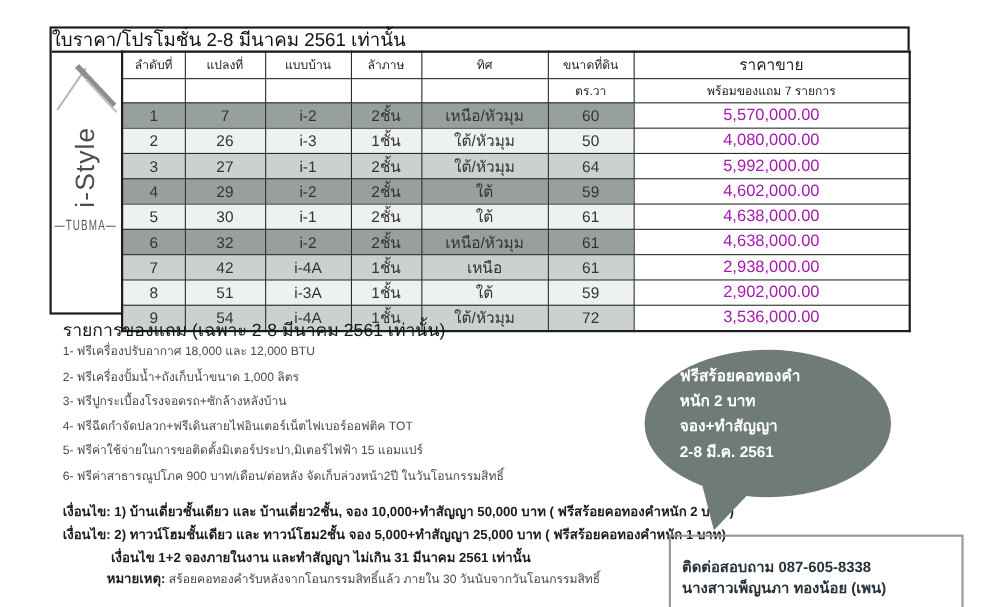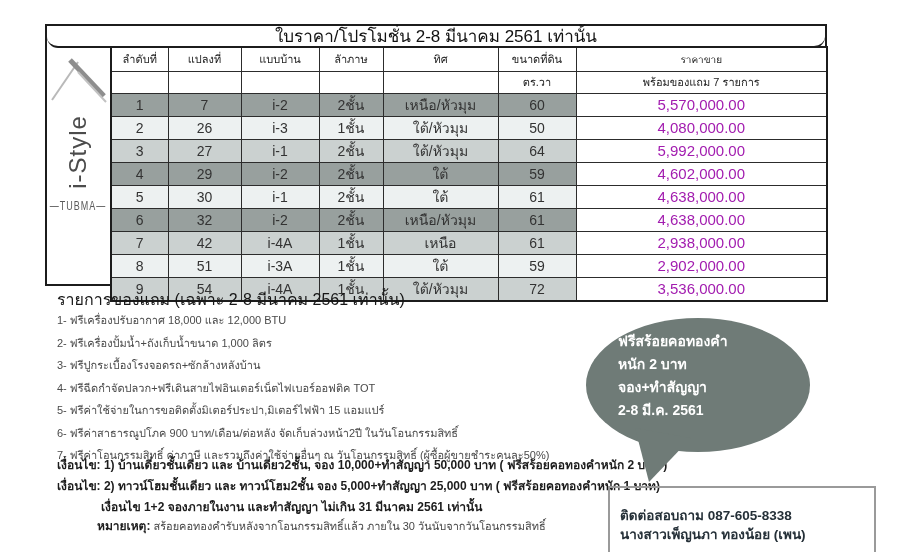--- a/index.html
+++ b/index.html
@@ -2,35 +2,35 @@
 <html style="--row-dark: #98a09e; --row-light: #cbd1d0; --row-pale: #edf1f1;"><head>
 <meta charset="utf-8">
 <style>
   html,body{margin:0;padding:0;}
   body{
     width:899px;height:552px;position:relative;background:#ffffff;overflow:hidden;
     font-family:"Liberation Sans","DejaVu Sans",sans-serif;color:#222;
   }
   
   .outer-box{position:absolute;left:45px;top:24px;width:778px;height:258px;border:2px solid #1c1c1c;background:#fff;}
-  .title-bar{height:20px;border-bottom:2px solid #1c1c1c;text-align:center;font-size:17px;line-height:21px;color:#111;white-space:nowrap;border-radius:11px;}
+  .title-bar{height:20px;border-bottom:2px solid #1c1c1c;font-size:17px;line-height:21px;color:#111;white-space:nowrap;}
   
   .roof-svg{position:absolute;left:48px;top:50px;}
   .brand{position:absolute;left:28px;top:138px;width:100px;text-align:center;
          transform:rotate(-90deg);font-size:24px;color:#4c4c4c;letter-spacing:1px;}
   .tubma{position:absolute;left:38px;top:200px;width:80px;text-align:center;
          font-size:9px;color:#5a5a5a;transform:scaleY(1.5);letter-spacing:1px;}
   
   table.price{position:absolute;left:110px;top:46px;width:716px;border-collapse:collapse;table-layout:fixed;background:#fff;}
   table.price th,table.price td{border:1px solid #2c2c2c;text-align:center;padding:0;white-space:nowrap;}
   table.price{border:2px solid #1c1c1c;}
   tr.hdr-row{height:24px;}
   tr.sub-row{height:22px;padding-left:44px;}
   .hdr{font-size:11px;font-weight:normal;color:#1d1d1d;}
-  .hdr-price{font-size:10px;}
+  .hdr-price{font-size:14px;}
   .sub{font-size:11px;color:#1d1d1d;}
   tbody.rows tr{height:21px;}
   tbody.rows td{font-size:14px;color:#333;}
   tbody.rows td.price-cell{background:#fff;font-size:15px;color:#a21caf;border-radius:11px;}
   tr.shade-dark td{background:var(--row-dark,#98a09e);}
   tr.shade-light td{background:var(--row-light,#cbd1d0);}
   tr.shade-pale td{background:var(--row-pale,#edf1f1);}
   
   .freebies-heading{position:absolute;left:57px;top:287px;font-size:16px;color:#161616;white-space:nowrap;}
   .freebies-list{position:absolute;left:57px;top:309px;font-size:11px;color:#4a4a4a;}
@@ -181,21 +181,20 @@
 </table>
 
 <div class="freebies-heading">รายการของแถม (เฉพาะ 2-8 มีนาคม 2561 เท่านั้น)</div>
 <div class="freebies-list">
     <div>1- ฟรีเครื่องปรับอากาศ 18,000 และ 12,000 BTU</div>
     <div>2- ฟรีเครื่องปั้มน้ำ+ถังเก็บน้ำขนาด 1,000 ลิตร</div>
     <div>3- ฟรีปูกระเบื้องโรงจอดรถ+ซักล้างหลังบ้าน</div>
     <div>4- ฟรีฉีดกำจัดปลวก+ฟรีเดินสายไฟอินเตอร์เน็ตไฟเบอร์ออฟติค TOT</div>
     <div>5- ฟรีค่าใช้จ่ายในการขอติดตั้งมิเตอร์ประปา,มิเตอร์ไฟฟ้า 15 แอมแปร์</div>
     <div>6- ฟรีค่าสาธารณูปโภค 900 บาท/เดือน/ต่อหลัง จัดเก็บล่วงหน้า2ปี ในวันโอนกรรมสิทธิ์</div>
-    <div>7- ฟรีค่าโอนกรรมสิทธิ์ ค่าภาษี และรวมถึงค่าใช้จ่ายอื่นๆ ณ วันโอนกรรมสิทธิ์ (ผู้ซื้อผู้ขายชำระคนละ50%)</div>
   </div>
 
 <div class="conditions">
     <div>เงื่อนไข: 1) บ้านเดี่ยวชั้นเดียว และ บ้านเดี่ยว2ชั้น, จอง 10,000+ทำสัญญา 50,000 บาท ( ฟรีสร้อยคอทองคำหนัก 2 บาท )</div>
     <div>เงื่อนไข: 2) ทาวน์โฮมชั้นเดียว และ ทาวน์โฮม2ชั้น จอง 5,000+ทำสัญญา 25,000 บาท  ( ฟรีสร้อยคอทองคำหนัก 1 บาท)</div>
     <div>เงื่อนไข 1+2 จองภายในงาน และทำสัญญา ไม่เกิน 31 มีนาคม 2561 เท่านั้น</div>
   </div>
 
 <div class="note-line">
   <span class="note-label">หมายเหตุ:</span><span> สร้อยคอทองคำรับหลังจากโอนกรรมสิทธิ์แล้ว ภายใน 30 วันนับจากวันโอนกรรมสิทธิ์</span>

